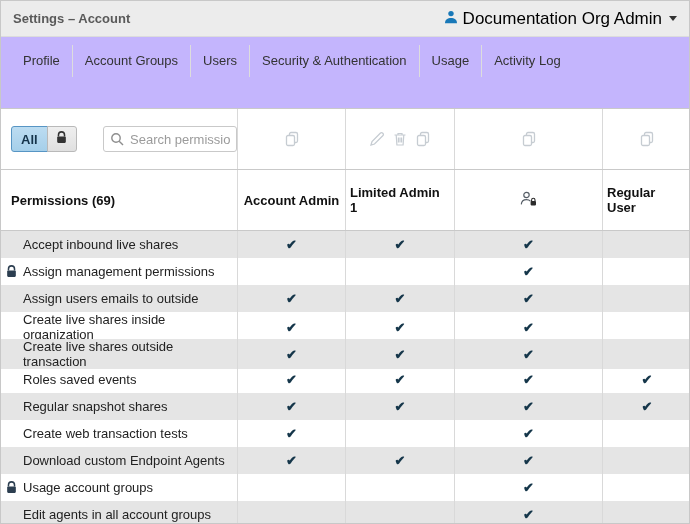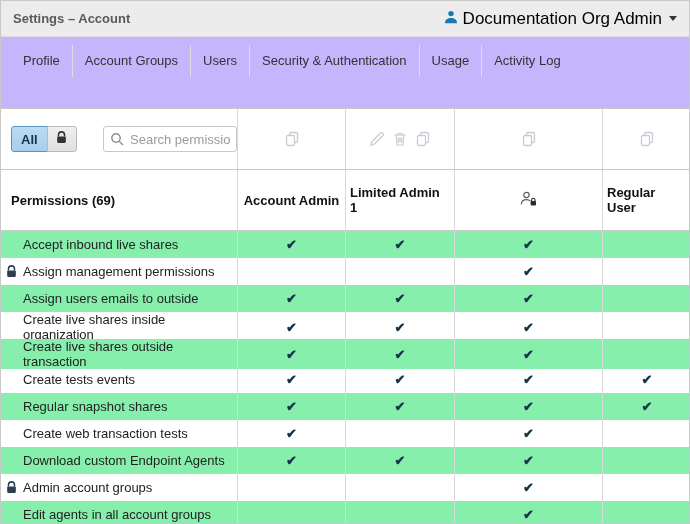--- a/index.html
+++ b/index.html
@@ -52,21 +52,21 @@
     padding:0 6px 0 26px;font-size:13px;color:#333;outline:none;font-family:"Liberation Sans", sans-serif;
   }
   .searchbox input::placeholder{color:#9b9b9b;}
   .search-ic{position:absolute;left:7px;top:6px;}
   .icon-group{display:flex;gap:7px;align-items:center;}
   .icon-btn{cursor:pointer;display:flex;align-items:center;}
   .head-row{height:60px;border-bottom:1px solid #c9c9c9;}
   .head-cell{display:flex;align-items:center;justify-content:center;font-size:13px;font-weight:bold;color:#111;gap:6px;padding:0 4px;}
   .head-cell.first{justify-content:flex-start;padding-left:10px;}
   .body-row{height:27px;}
-  .body-row.odd .cell{background:#86efac;}
+  .body-row.odd .cell{background:#e5e5e5;}
   .perm-cell{display:flex;align-items:center;position:relative;padding-left:22px;font-size:13px;color:#222;}
   .perm-cell .rowlock{position:absolute;left:5px;top:7px;}
   .check-cell{display:flex;align-items:center;justify-content:center;font-size:13px;font-weight:bold;color:#15364a;}
 </style>
 </head>
 <body>
 
 <div class="screen">
 
   <div class="topbar">
@@ -231,21 +231,21 @@
       <div class="cell check-cell"></div>
     </div>
     <div class="grid-row body-row odd">
       <div class="cell perm-cell">Create live shares outside transaction</div>
       <div class="cell check-cell">✔</div>
       <div class="cell check-cell">✔</div>
       <div class="cell check-cell">✔</div>
       <div class="cell check-cell"></div>
     </div>
     <div class="grid-row body-row">
-      <div class="cell perm-cell">Create tests events</div>
+      <div class="cell perm-cell">Roles saved events</div>
       <div class="cell check-cell">✔</div>
       <div class="cell check-cell">✔</div>
       <div class="cell check-cell">✔</div>
       <div class="cell check-cell">✔</div>
     </div>
     <div class="grid-row body-row odd">
       <div class="cell perm-cell">Regular snapshot shares</div>
       <div class="cell check-cell">✔</div>
       <div class="cell check-cell">✔</div>
       <div class="cell check-cell">✔</div>
@@ -266,21 +266,21 @@
       <div class="cell check-cell"></div>
     </div>
     <div class="grid-row body-row">
       <div class="cell perm-cell">
         <span class="rowlock">
           <svg width="11" height="13" viewBox="0 0 10 12">
               <path d="M2.2 5V3.6a2.8 2.8 0 0 1 5.6 0V5" fill="none" stroke="#2c3e50" stroke-width="1.4"></path>
               <rect x="1" y="5" width="8" height="6" rx="1" fill="#2c3e50"></rect>
             </svg>
         </span>
-        <span>Admin account groups</span>
+        <span>Usage account groups</span>
       </div>
       <div class="cell check-cell"></div>
       <div class="cell check-cell"></div>
       <div class="cell check-cell">✔</div>
       <div class="cell check-cell"></div>
     </div>
     <div class="grid-row body-row odd">
       <div class="cell perm-cell">Edit agents in all account groups</div>
       <div class="cell check-cell"></div>
       <div class="cell check-cell"></div>

